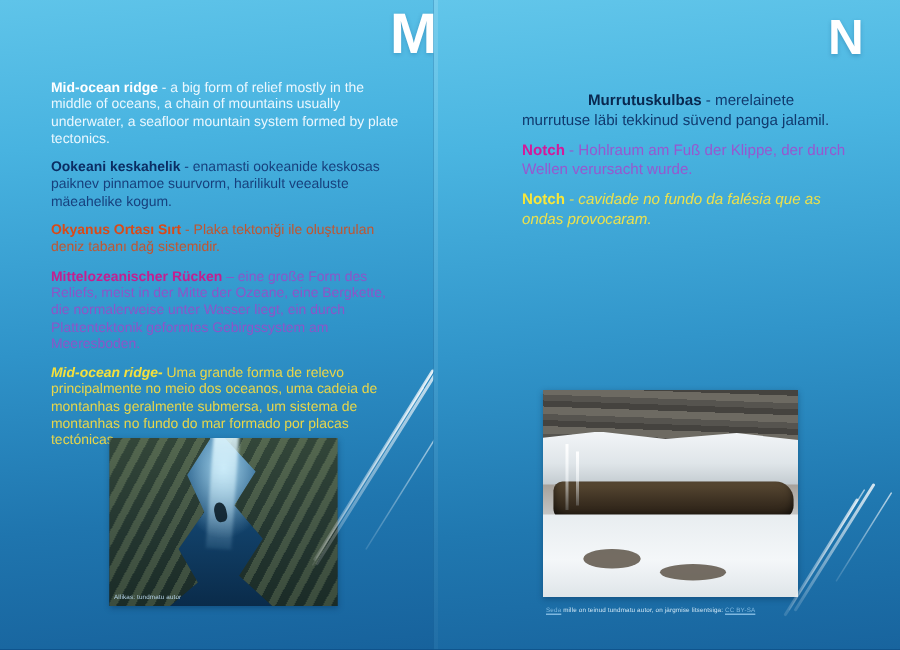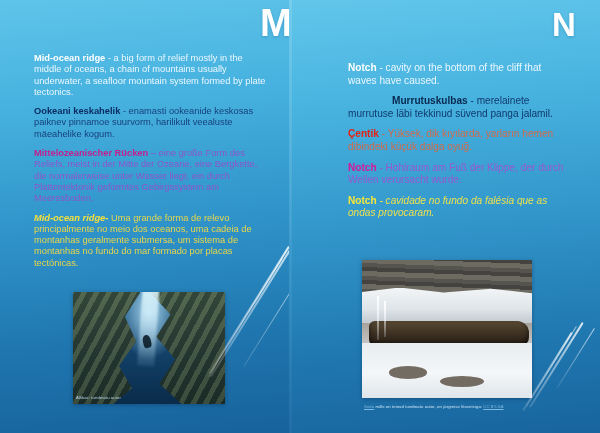--- a/index.html
+++ b/index.html
@@ -129,20 +129,23 @@
     <div class="entries entries-left">
 
       <p class="entry lang-en">
         <span class="hw" style="color: rgb(255, 255, 255);">Mid-ocean ridge</span><span class="bd">  - a big form of relief mostly in the middle of oceans, a chain of mountains usually underwater, a seafloor mountain system formed by plate tectonics.</span>
       </p>
 
       <p class="entry lang-et">
         <span class="hw" style="color: rgb(11, 45, 99);">Ookeani keskahelik</span><span class="bd"> - enamasti ookeanide keskosas paiknev pinnamoe suurvorm, harilikult veealuste mäeahelike kogum.</span>
       </p>
 
+      <p class="entry lang-tr">
+        <span class="hw" style="color: rgb(217, 74, 24);">Okyanus Ortası Sırt</span><span class="bd"> - Plaka tektoniği ile oluşturulan deniz tabanı dağ sistemidir.</span>
+      </p>
 
       <p class="entry lang-de">
         <span class="hw" style="color: rgb(196, 31, 143);">Mittelozeanischer Rücken</span><span class="bd"> – eine große Form des Reliefs, meist in der Mitte der Ozeane, eine Bergkette, die normalerweise unter Wasser liegt, ein durch Plattentektonik geformtes Gebirgssystem am Meeresboden.</span>
       </p>
 
       <p class="entry lang-pt">
         <span class="hw" style="color: rgb(245, 224, 60); font-style: italic;">Mid-ocean ridge-</span><span class="bd"> Uma grande forma de relevo principalmente no meio dos oceanos, uma cadeia de montanhas geralmente submersa, um sistema de montanhas no fundo do mar formado por placas tectónicas.</span>
       </p>
 
     </div>
@@ -165,31 +168,25 @@
         <div class="streak" style="left: 68px; top: 34px; width: 1.4px; height: 118px; opacity: 0.85; transform: rotate(32deg);"></div>
       </div>
   </div>
 
   <div class="panel panel-right">
 
     <div class="letter letter-n" style="left:263px;">N</div>
 
     <div class="entries entries-right" style="left:59px;">
 
-      <p class="entry lang-en">
-        <span class="hw" style="color: rgb(255, 255, 255);">Notch</span><span class="bd"> -  cavity on the bottom of the cliff that waves have caused.</span>
-      </p>
 
       <p class="entry lang-et">
         <span class="hw" style="color: rgb(9, 40, 79);">Murrutuskulbas</span><span class="bd"> - merelainete murrutuse läbi tekkinud süvend panga jalamil.</span>
       </p>
 
-      <p class="entry lang-tr">
-        <span class="hw" style="color: rgb(227, 34, 19);">Çentik</span><span class="bd"> - Yüksek, dik kıyılarda, yarların hemen dibindeki küçük dalga oyuğ.</span>
-      </p>
 
       <p class="entry lang-de">
         <span class="hw" style="color: rgb(212, 26, 154);">Notch</span><span class="bd"> - Hohlraum am Fuß der Klippe, der durch Wellen verursacht wurde.</span>
       </p>
 
       <p class="entry lang-pt">
         <span class="hw" style="color: rgb(247, 230, 58);">Notch</span><span class="bd"> - cavidade no fundo da falésia que as ondas provocaram.</span>
       </p>
 
     </div>

